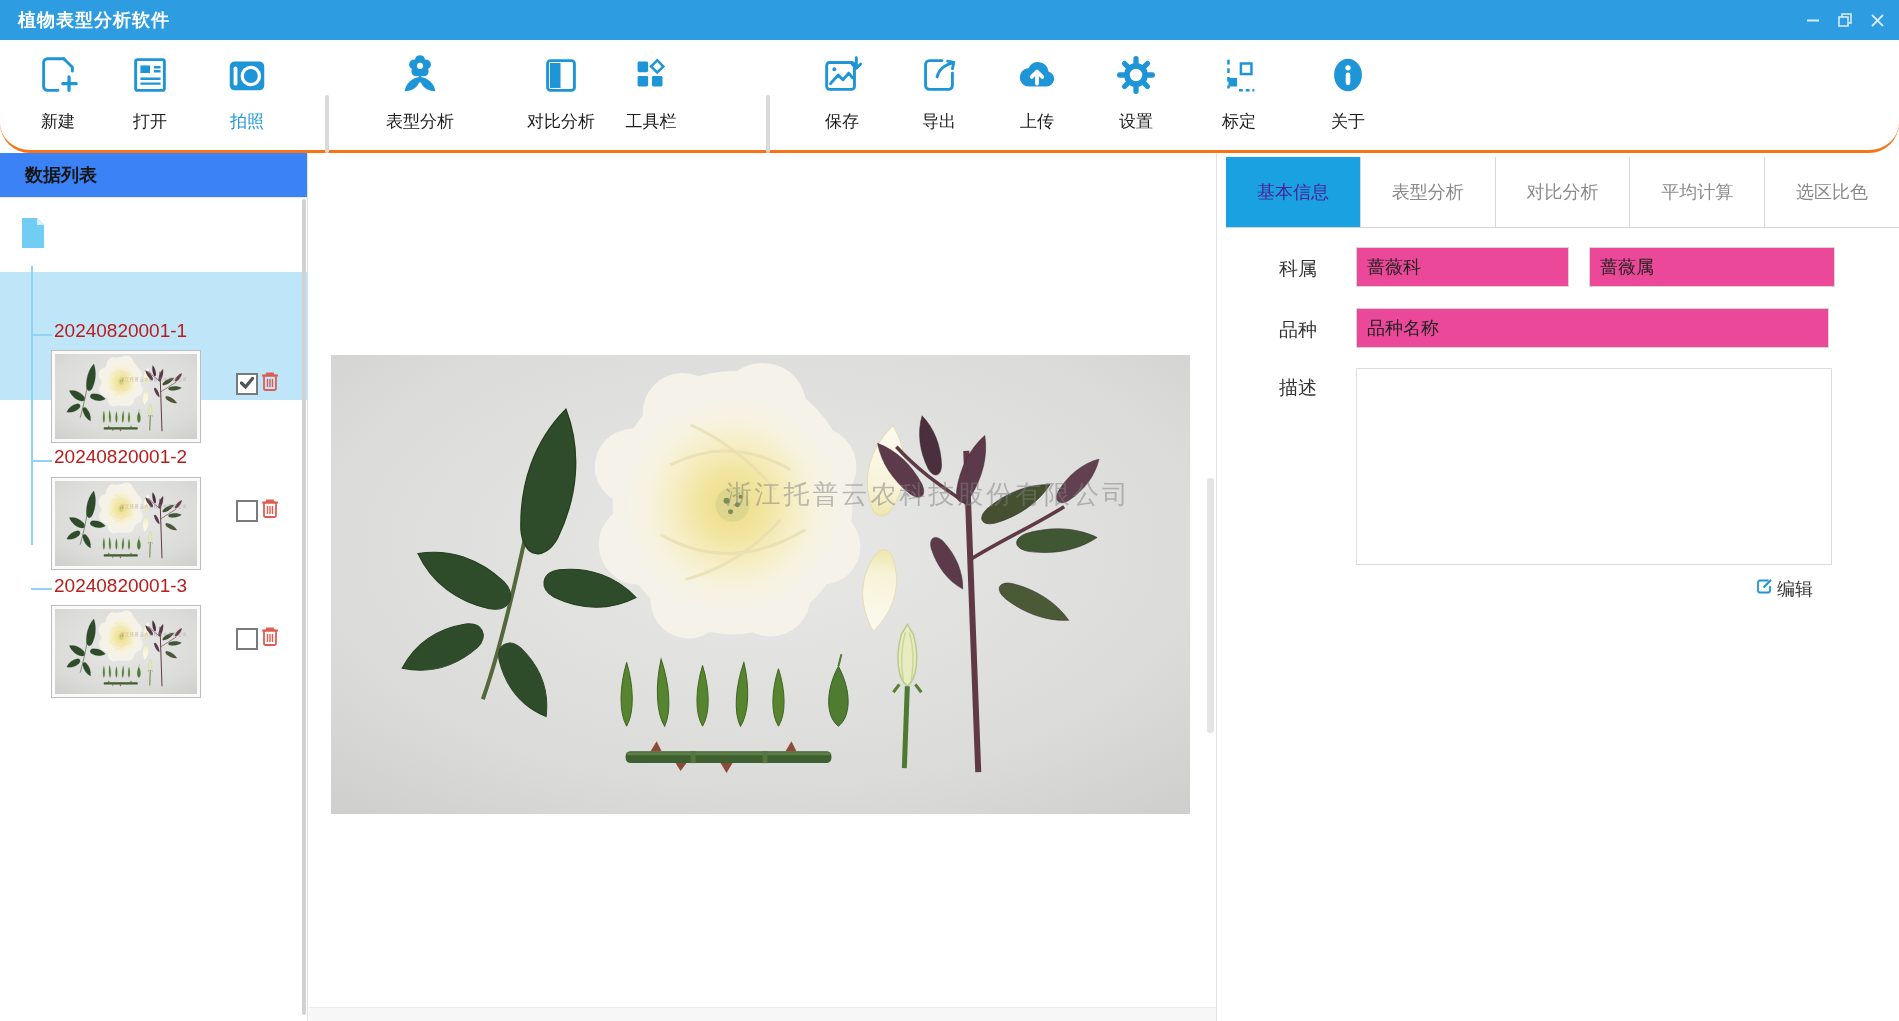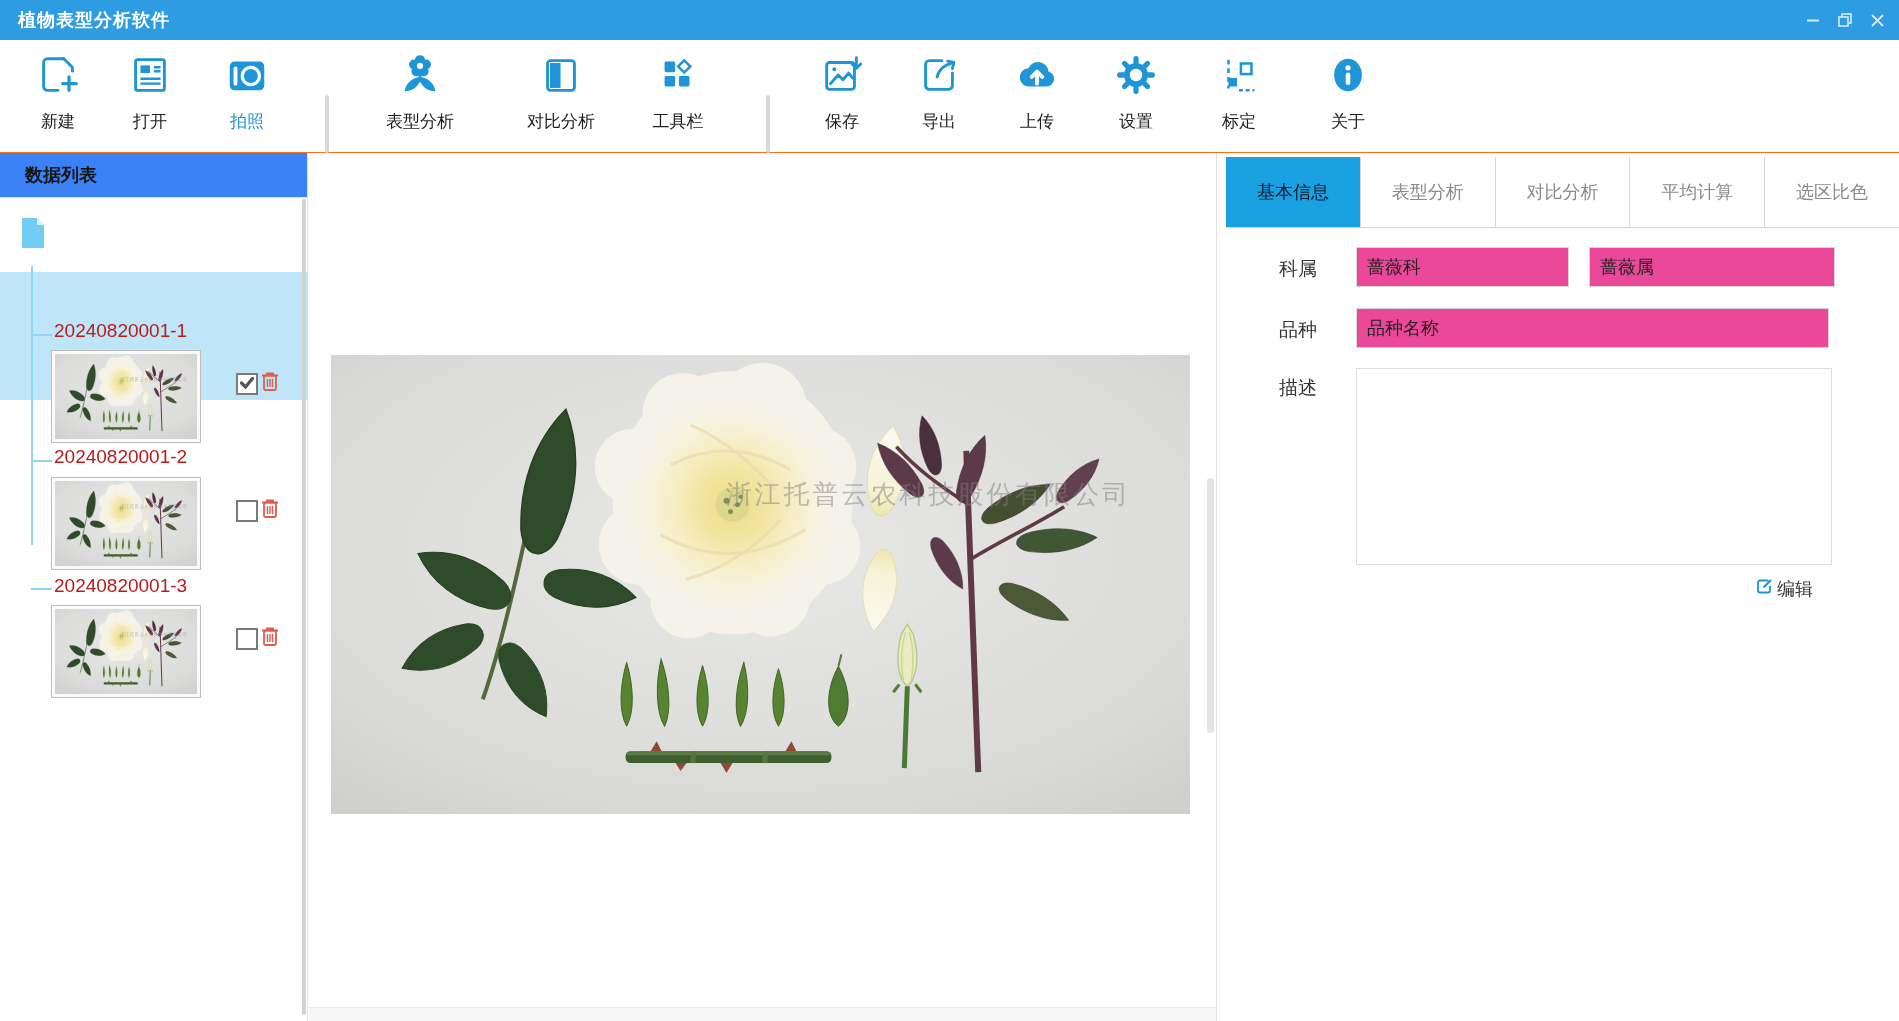--- a/index.html
+++ b/index.html
@@ -7,21 +7,21 @@
   .app{position:relative;width:1899px;height:1021px;overflow:hidden;background:#fff;}
 
   
   .titlebar{position:absolute;left:0;top:0;width:1899px;height:40px;background:#2e9ce1;}
   .titlebar .title{position:absolute;left:18px;top:0;line-height:40px;color:#fff;font-size:18px;font-weight:bold;letter-spacing:1px;}
   .win-controls{position:absolute;right:6px;top:0;height:40px;display:flex;align-items:center;}
   .win-btn{width:32px;height:40px;display:flex;align-items:center;justify-content:center;cursor:default;}
   .win-btn svg{display:block;}
 
   
-  .toolbar{position:absolute;left:0;top:40px;width:1899px;height:113px;background:#fff;border-bottom:1px solid #f97316;box-sizing:border-box;}
+  .toolbar{position:absolute;left:0;top:40px;width:1899px;height:113px;background:#fff;border-bottom:3px solid #f97316;box-sizing:border-box;border-radius:30px;}
   .tb-item{position:absolute;top:12px;width:90px;text-align:center;cursor:default;}
   .tb-icon{display:block;height:52px;}
   .tb-icon svg{display:block;margin:0 auto;}
   .tb-label{display:block;margin-top:6px;font-size:17px;color:#1c1c1c;}
   .tb-item.active .tb-label{color:#1d95d6;}
   .tb-sep{position:absolute;top:55px;width:4px;height:58px;background:#d9d9d9;border-radius:2px;}
 
   
   .sidebar{position:absolute;left:0;top:153px;width:308px;height:868px;background:#fff;border-right:1px solid #e2e2e2;box-sizing:border-box;}
   .sidebar-header{height:44px;line-height:44px;background:#3b82f6;border-bottom:1px solid #e6e6e6;font-size:18px;font-weight:bold;color:#161616;padding-left:25px;}
@@ -44,21 +44,21 @@
   .photo{position:absolute;left:22px;top:202px;width:859px;height:459px;cursor:crosshair;}
   .photo svg{display:block;width:859px;height:459px;}
   .v-scroll{position:absolute;right:2px;top:325px;width:7px;height:255px;background:#e4e4e4;border-radius:3px;}
   .h-bar{position:absolute;left:0;right:0;bottom:0;height:13px;background:#f7f7f7;border-top:1px solid #ececec;}
 
   
   .panel{position:absolute;left:1218px;top:153px;width:681px;height:868px;background:#fff;}
   .tabs{position:absolute;left:8px;top:4px;width:673px;height:70px;display:flex;border-bottom:1px solid #d4d4d4;box-sizing:content-box;}
   .tab{flex:1;line-height:70px;text-align:center;font-size:18px;color:#8a8a8a;background:#fff;cursor:pointer;}
   .tab + .tab{border-left:1px solid #d8d8d8;}
-  .tab.active{background:#1aa1e2;color:#0f172a;border-left:none;}
+  .tab.active{background:#1aa1e2;color:#4c1d95;border-left:none;}
   .f-label{position:absolute;left:61px;width:60px;font-size:19px;color:#333;}
   .inp{position:absolute;height:40px;background:#ec4899;border:1px solid #d6d6d6;box-sizing:border-box;font-size:18px;color:#222;padding:0 10px;font-family:"Liberation Sans",sans-serif;}
   .desc{position:absolute;left:138px;top:215px;width:476px;height:197px;background:#fff;border:1px solid #ddd;box-sizing:border-box;resize:none;font-size:17px;font-family:"Liberation Sans",sans-serif;padding:8px;}
   .edit-link{position:absolute;left:538px;top:424px;display:flex;align-items:center;gap:4px;cursor:pointer;}
   .edit-link span{font-size:18px;color:#333;}
 </style>
 </head>
 <body>
 
 <svg width="0" height="0" style="position:absolute" aria-hidden="true">
@@ -256,21 +256,21 @@
     </div>
     <div class="tb-item" style="left:516px">
       <span class="tb-icon">
         <svg width="46" height="46" viewBox="0 0 48 48" fill="none" stroke="#1d95d6" stroke-width="3">
           <rect x="10" y="9" width="28" height="31" rx="3"></rect>
           <rect x="12.5" y="11.5" width="11" height="26" fill="#1d95d6" stroke="none"></rect>
         </svg>
       </span>
       <span class="tb-label">对比分析</span>
     </div>
-    <div class="tb-item" style="left:633px">
+    <div class="tb-item" style="left:606px">
       <span class="tb-icon">
         <svg width="46" height="46" viewBox="0 0 48 48">
           <rect x="10" y="10" width="11" height="11" rx="1.5" fill="#1d95d6"></rect>
           <rect x="10" y="25" width="11" height="11" rx="1.5" fill="#1d95d6"></rect>
           <rect x="25" y="25" width="11" height="11" rx="1.5" fill="#1d95d6"></rect>
           <rect x="26" y="10.5" width="9" height="9" fill="none" stroke="#1d95d6" stroke-width="2.6" transform="rotate(45 30.5 15)"></rect>
         </svg>
       </span>
       <span class="tb-label">工具栏</span>
     </div>

